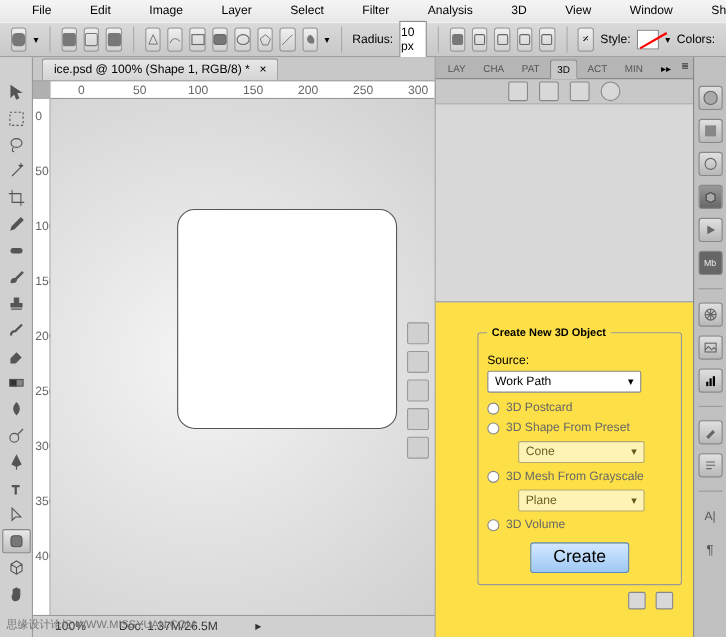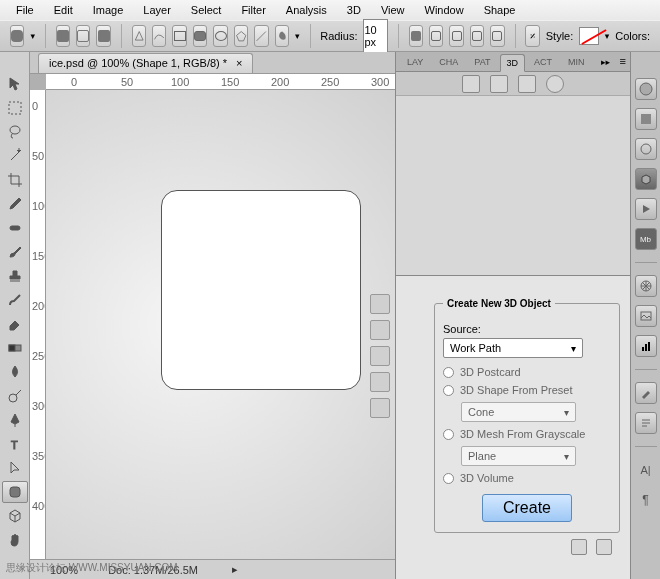--- a/index.html
+++ b/index.html
@@ -1,17 +1,17 @@
 <!DOCTYPE html>
 <html><head>
 <meta charset="utf-8">
 <style>
 *{margin:0;padding:0;box-sizing:border-box;font-family:Tahoma,Arial,sans-serif;font-size:11px;user-select:none}
 body{width:660px;height:579px;background:#d4d4d4;overflow:hidden;position:relative}
-.menubar{height:20px;background:linear-gradient(#f5f5f5,#e8e8e8);display:flex;align-items:center;padding:0 6px;gap:0}
+.menubar{height:20px;background:linear-gradient(#f5f5f5,#e8e8e8);display:flex;align-items:center;padding:0 19px;gap:15px}
 .menubar span{padding:3px 10px;cursor:default}
 .optbar{height:32px;background:linear-gradient(#d9d9d9,#c8c8c8);border-top:1px solid #f0f0f0;border-bottom:1px solid #999;display:flex;align-items:center;padding:0 10px;gap:6px}
 .ob-btn{width:22px;height:22px;background:linear-gradient(#f0f0f0,#d0d0d0);border:1px solid #999;border-radius:3px;display:flex;align-items:center;justify-content:center}
 .ob-shape{width:12px;height:12px;background:#787878;border-radius:2px}
 .sep{width:1px;height:24px;background:#aaa;margin:0 4px}
 .radius-in{width:38px;height:35px;background:#fff;border:1px solid #888;display:flex;align-items:center;justify-content:center}
 .style-sw{width:30px;height:18px;background:#fff;border:1px solid #888;position:relative}
 .style-sw::after{content:"";position:absolute;width:28px;height:2px;background:red;top:8px;left:0;transform:rotate(-30deg)}
 .main{display:flex;height:calc(100% - 52px)}
 .toolbar{width:30px;background:#d0d0d0;border-right:1px solid #999;display:flex;flex-direction:column;padding-top:20px}
@@ -29,32 +29,32 @@
 .shape{position:absolute;left:115px;top:100px;width:200px;height:200px;background:#fff;border:1px solid #555;border-radius:16px}
 .statusb{height:20px;background:#d0d0d0;border-top:1px solid #999;display:flex;align-items:center;padding:0 20px;gap:30px;font-size:10px;color:#333}
 .right-area{width:265px;display:flex}
 .right-panels{flex:1;background:#c8c8c8;border-left:1px solid #888;display:flex;flex-direction:column}
 .panel-tabs{height:22px;background:#b5b5b5;display:flex;align-items:end;padding-left:4px;gap:2px;border-bottom:1px solid #888;position:relative}
 .ptab{padding:3px 6px;font-size:9px;color:#555;border:1px solid transparent;cursor:default}
 .ptab.active{background:#c8c8c8;border:1px solid #888;border-bottom:1px solid #c8c8c8;border-radius:3px 3px 0 0;margin-bottom:-1px;color:#000}
 .panel-icons{height:26px;display:flex;align-items:center;justify-content:center;gap:10px;border-bottom:1px solid #aaa}
 .pi{width:18px;height:18px;border:1px solid #888;border-radius:2px;background:#d8d8d8}
 .scene-area{flex:1;background:#d8d8d8;border-bottom:1px solid #888;min-height:180px}
-.create3d{padding:22px 10px;background:#e5e5e5}
+.create3d{padding:22px 10px;background:#fde047}
 .fieldset{border:1px solid #999;border-radius:3px;padding:8px;margin-left:28px}
 .fieldset legend{padding:0 4px;font-weight:bold;font-size:10px}
 .src-row{margin:6px 0 8px}
 .src-row label{display:block;margin-bottom:3px}
 .dropdown{width:140px;height:20px;background:#fff;border:1px solid #888;border-radius:2px;display:flex;align-items:center;padding:0 6px;justify-content:space-between;font-size:10px}
 .dropdown::after{content:"▾";font-size:10px}
 .radio-row{display:flex;align-items:center;gap:6px;margin:6px 0;font-size:10px;color:#666}
 .radio-row.enabled{color:#000}
 .radio{width:11px;height:11px;border:1px solid #888;border-radius:50%;background:#fff;display:flex;align-items:center;justify-content:center}
 .radio.sel::after{content:"";width:5px;height:5px;background:#3a7bd5;border-radius:50%}
-.sub-dd{width:115px;margin-left:18px;opacity:.6}
+.sub-dd{width:115px;margin-left:28px;opacity:.6}
 .create-btn{display:block;margin:10px auto 2px;padding:4px 20px;background:linear-gradient(#d4e8ff,#9ec8f5);border:1px solid #5a8bc0;border-radius:3px;font-size:16px}
 .side-icons{position:relative;display:flex;flex-direction:column;gap:6px;left:-26px;top:18px}
 .si{width:20px;height:20px;background:#d0d0d0;border:1px solid #999;border-radius:2px}
 .dock{width:30px;background:#c0c0c0;border-left:1px solid #888;display:flex;flex-direction:column;align-items:center;padding-top:26px;gap:8px}
 .dock-ic{width:22px;height:22px;background:linear-gradient(#e0e0e0,#b8b8b8);border:1px solid #888;border-radius:3px;display:flex;align-items:center;justify-content:center}
 .dock-sep{height:1px;width:22px;background:#999;margin:4px 0}
 .wm{position:absolute;bottom:4px;left:6px;font-size:10px;color:#777}
 </style>
 </head>
 <body>

